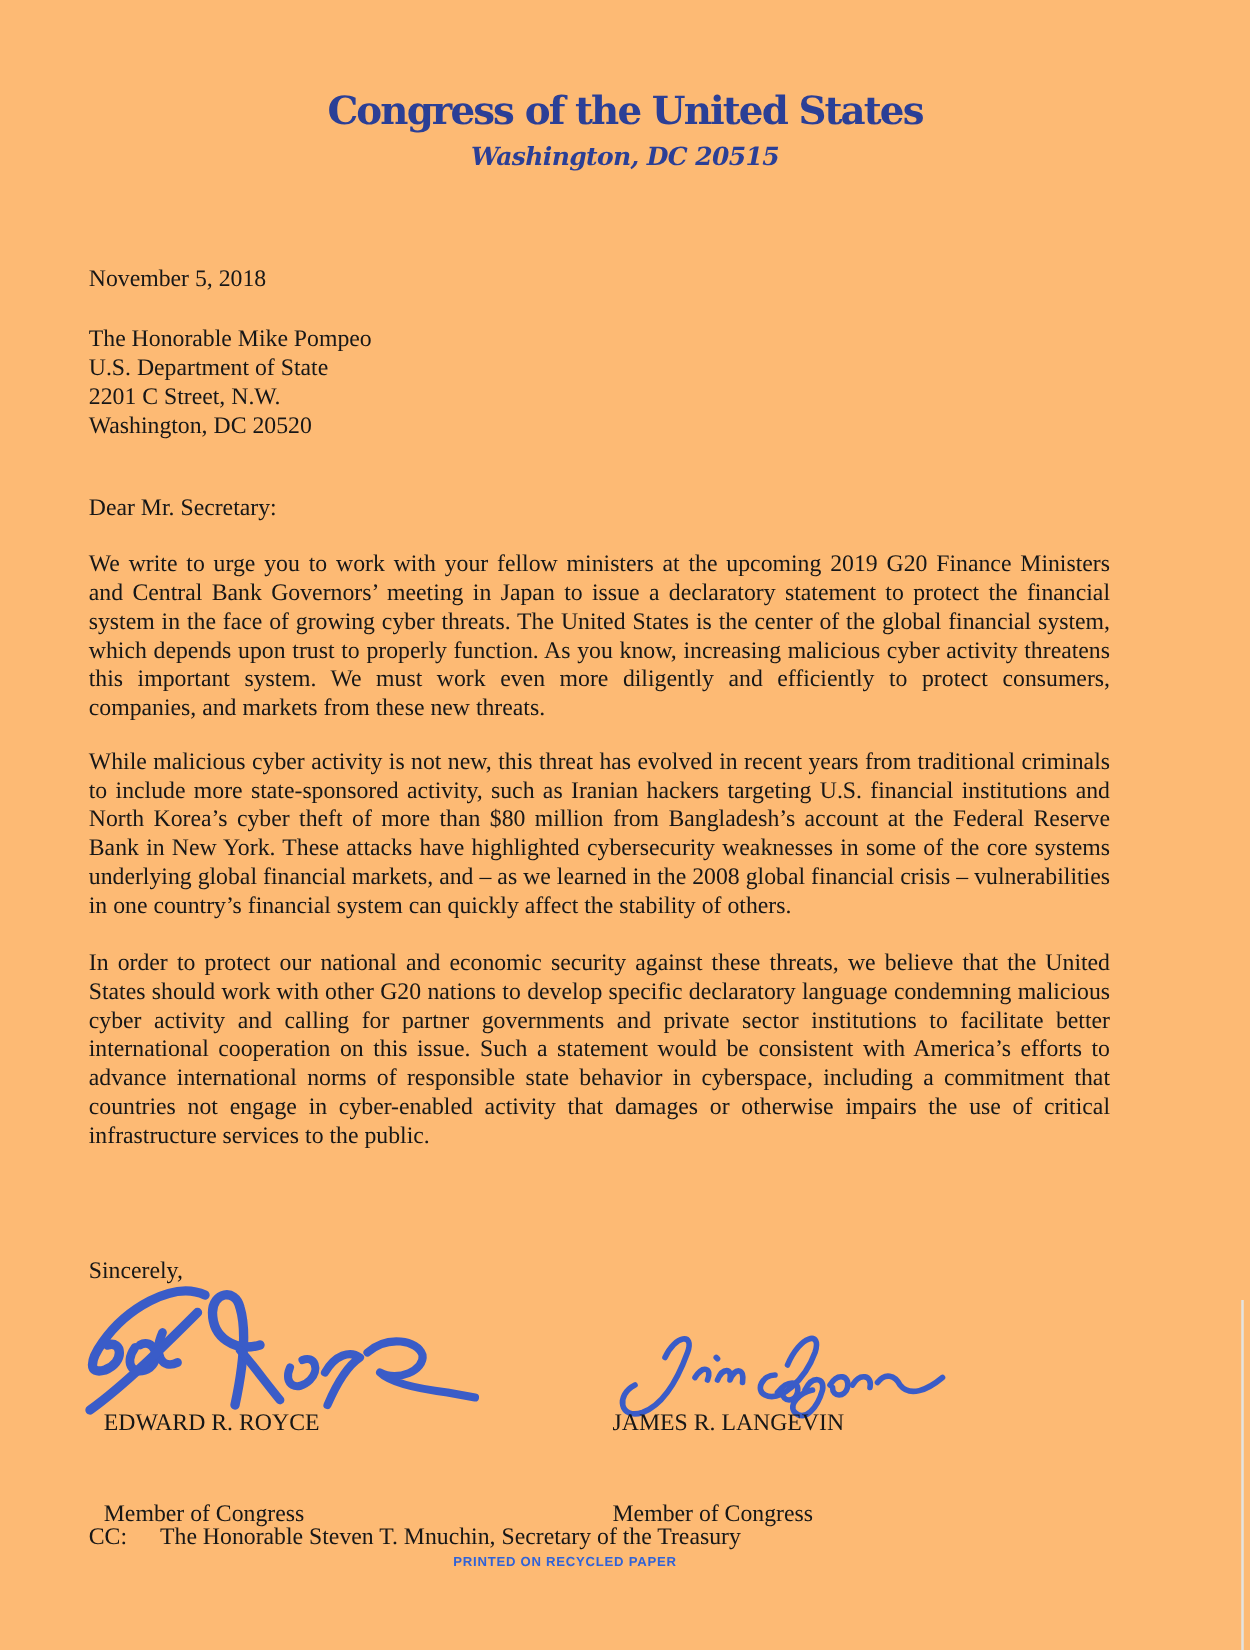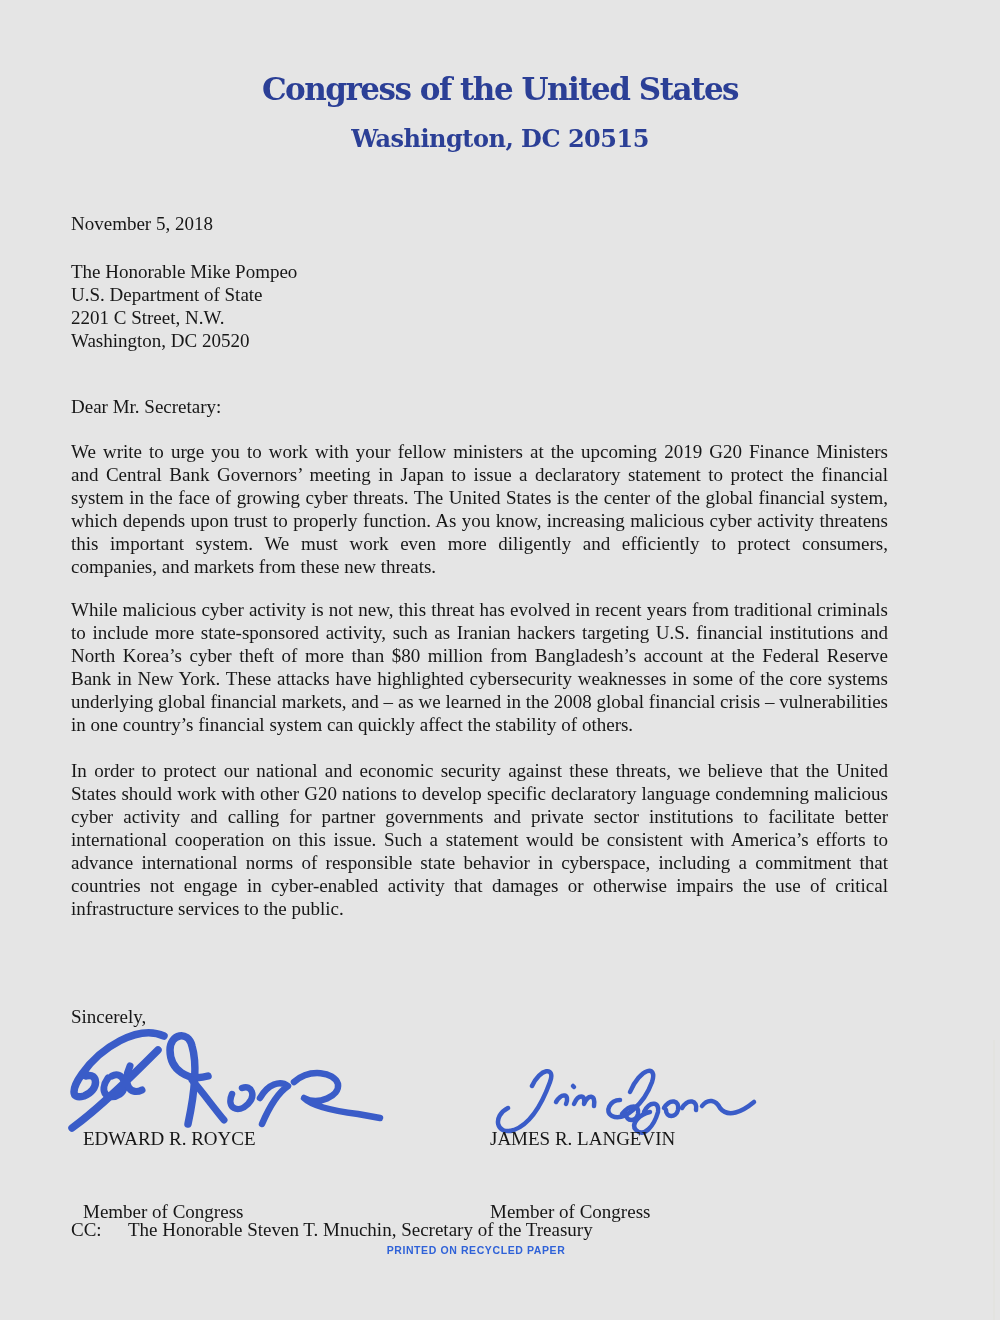--- a/index.html
+++ b/index.html
@@ -5,41 +5,42 @@
   :root{
     --header-blue:#2b3f96;
     --signature-ink:#3a5cc8;
     --footer-blue:#2f62d8;
     --text-color:#171717;
   }
   html,body{margin:0;padding:0;background:#fff;}
   .page{
     position:relative;
     width:1000px;height:1320px;
-    background:#e5e5e5;
+    background:#fdba74;
     font-family:"Liberation Serif", serif;
     color:var(--text-color);
     overflow:hidden;
   }
   .letterhead{
     position:absolute;top:72px;left:0;right:0;
     text-align:center;
     color:var(--header-blue);
     font-family:"DejaVu Serif", serif;
     font-weight:bold;
   }
   .letterhead .title{
     font-size:31px;
     letter-spacing:-1.5px;
     line-height:34px;
   }
   .letterhead .subtitle{
-    font-size:24px;
+    font-size:20px;
     letter-spacing:-0.5px;
-    margin-top:18px;
+    margin-top:7px;
+    font-style:italic;
   }
   .block{
     position:absolute;left:71px;width:817px;
     font-size:19px;line-height:23px;
   }
   .date-line{top:212px;}
   .recipient{top:260px;}
   .salutation{top:395px;}
   .para.p1{top:440px;}
   .para.p2{top:598px;}
@@ -50,21 +51,21 @@
   .sig{position:absolute;pointer-events:none;}
   .sig.royce{left:42px;top:1018px;}
   .sig.langevin{left:470px;top:1056px;}
   .sig-name{position:absolute;top:1127px;font-size:19px;line-height:23px;}
   .sig-title{position:absolute;top:1200px;font-size:19px;line-height:23px;}
   .col1{left:83px;}
   .col2{left:490px;}
   .cc-row{top:1218px;}
   .cc-label{display:inline-block;width:57px;}
   .footer-note{
-    position:absolute;top:1244px;left:476px;
+    position:absolute;top:1244px;left:452px;
     transform:translateX(-50%);
     font-family:"Liberation Sans", sans-serif;
     font-weight:bold;
     font-size:10.5px;
     letter-spacing:0.6px;
     color:var(--footer-blue);
     white-space:nowrap;
     text-align:center;
   }
   .scan-edge{

